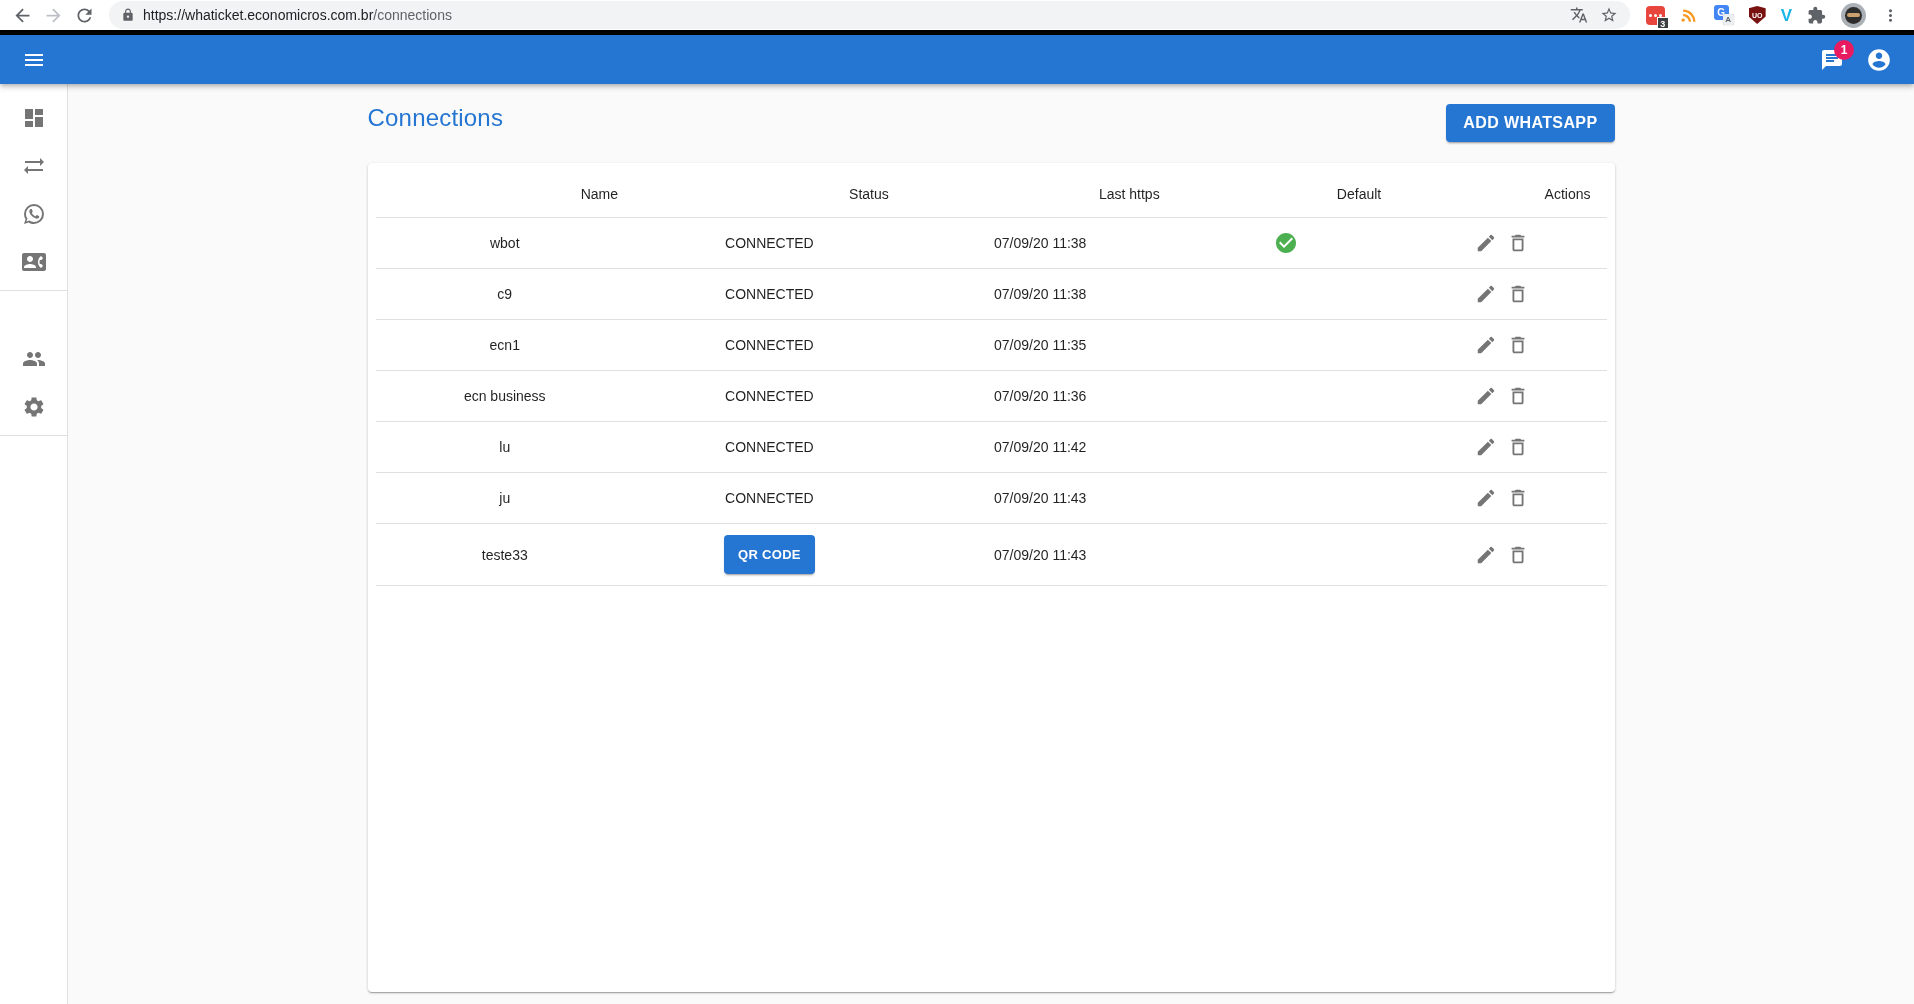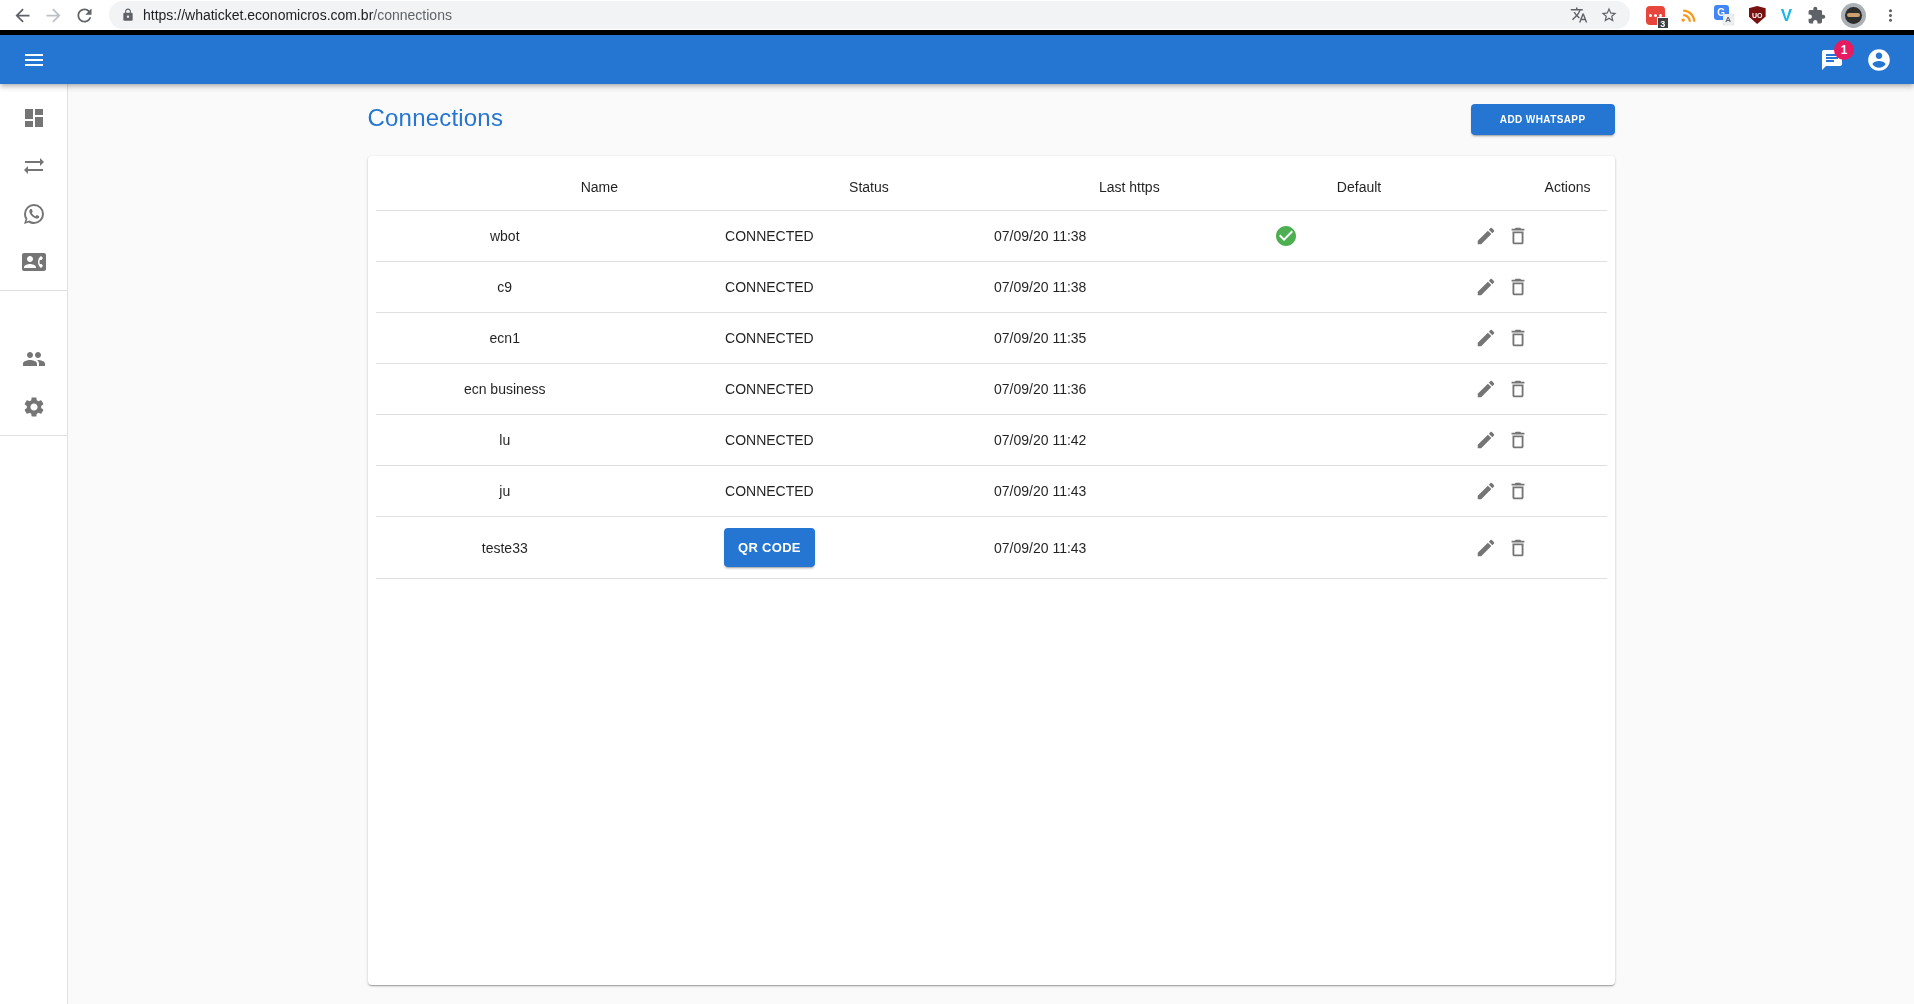--- a/index.html
+++ b/index.html
@@ -105,22 +105,22 @@
   .container { width:1247px; }
 
   
   .main-header {
     display:flex; align-items:flex-start; justify-content:space-between;
     padding:20px 0 0 0; margin-bottom:21px;gap:23px;
   }
   .page-title { font-size:24px; font-weight:400; color:#2576d2; margin:0; letter-spacing:0.2px; }
   .add-btn {
     background:#2576d2; color:#fff; border:none; border-radius:4px;
-    font-family:inherit; font-size:10px; font-weight:bold; letter-spacing:0.4px;
-    padding:10px 29px; cursor:pointer;
+    font-family:inherit; font-size:16px; font-weight:bold; letter-spacing:0.4px;
+    padding:10px 17px; cursor:pointer;
     box-shadow:0 3px 1px -2px rgba(0,0,0,.2), 0 2px 2px 0 rgba(0,0,0,.14);
   }
 
   
   .paper {
     background:#fff; border-radius:4px; padding:8px;
     box-shadow:0 1px 3px rgba(0,0,0,.2), 0 1px 1px rgba(0,0,0,.14), 0 2px 1px -1px rgba(0,0,0,.12);
     height:829px;
   }
   table { width:100%; border-collapse:collapse; }

